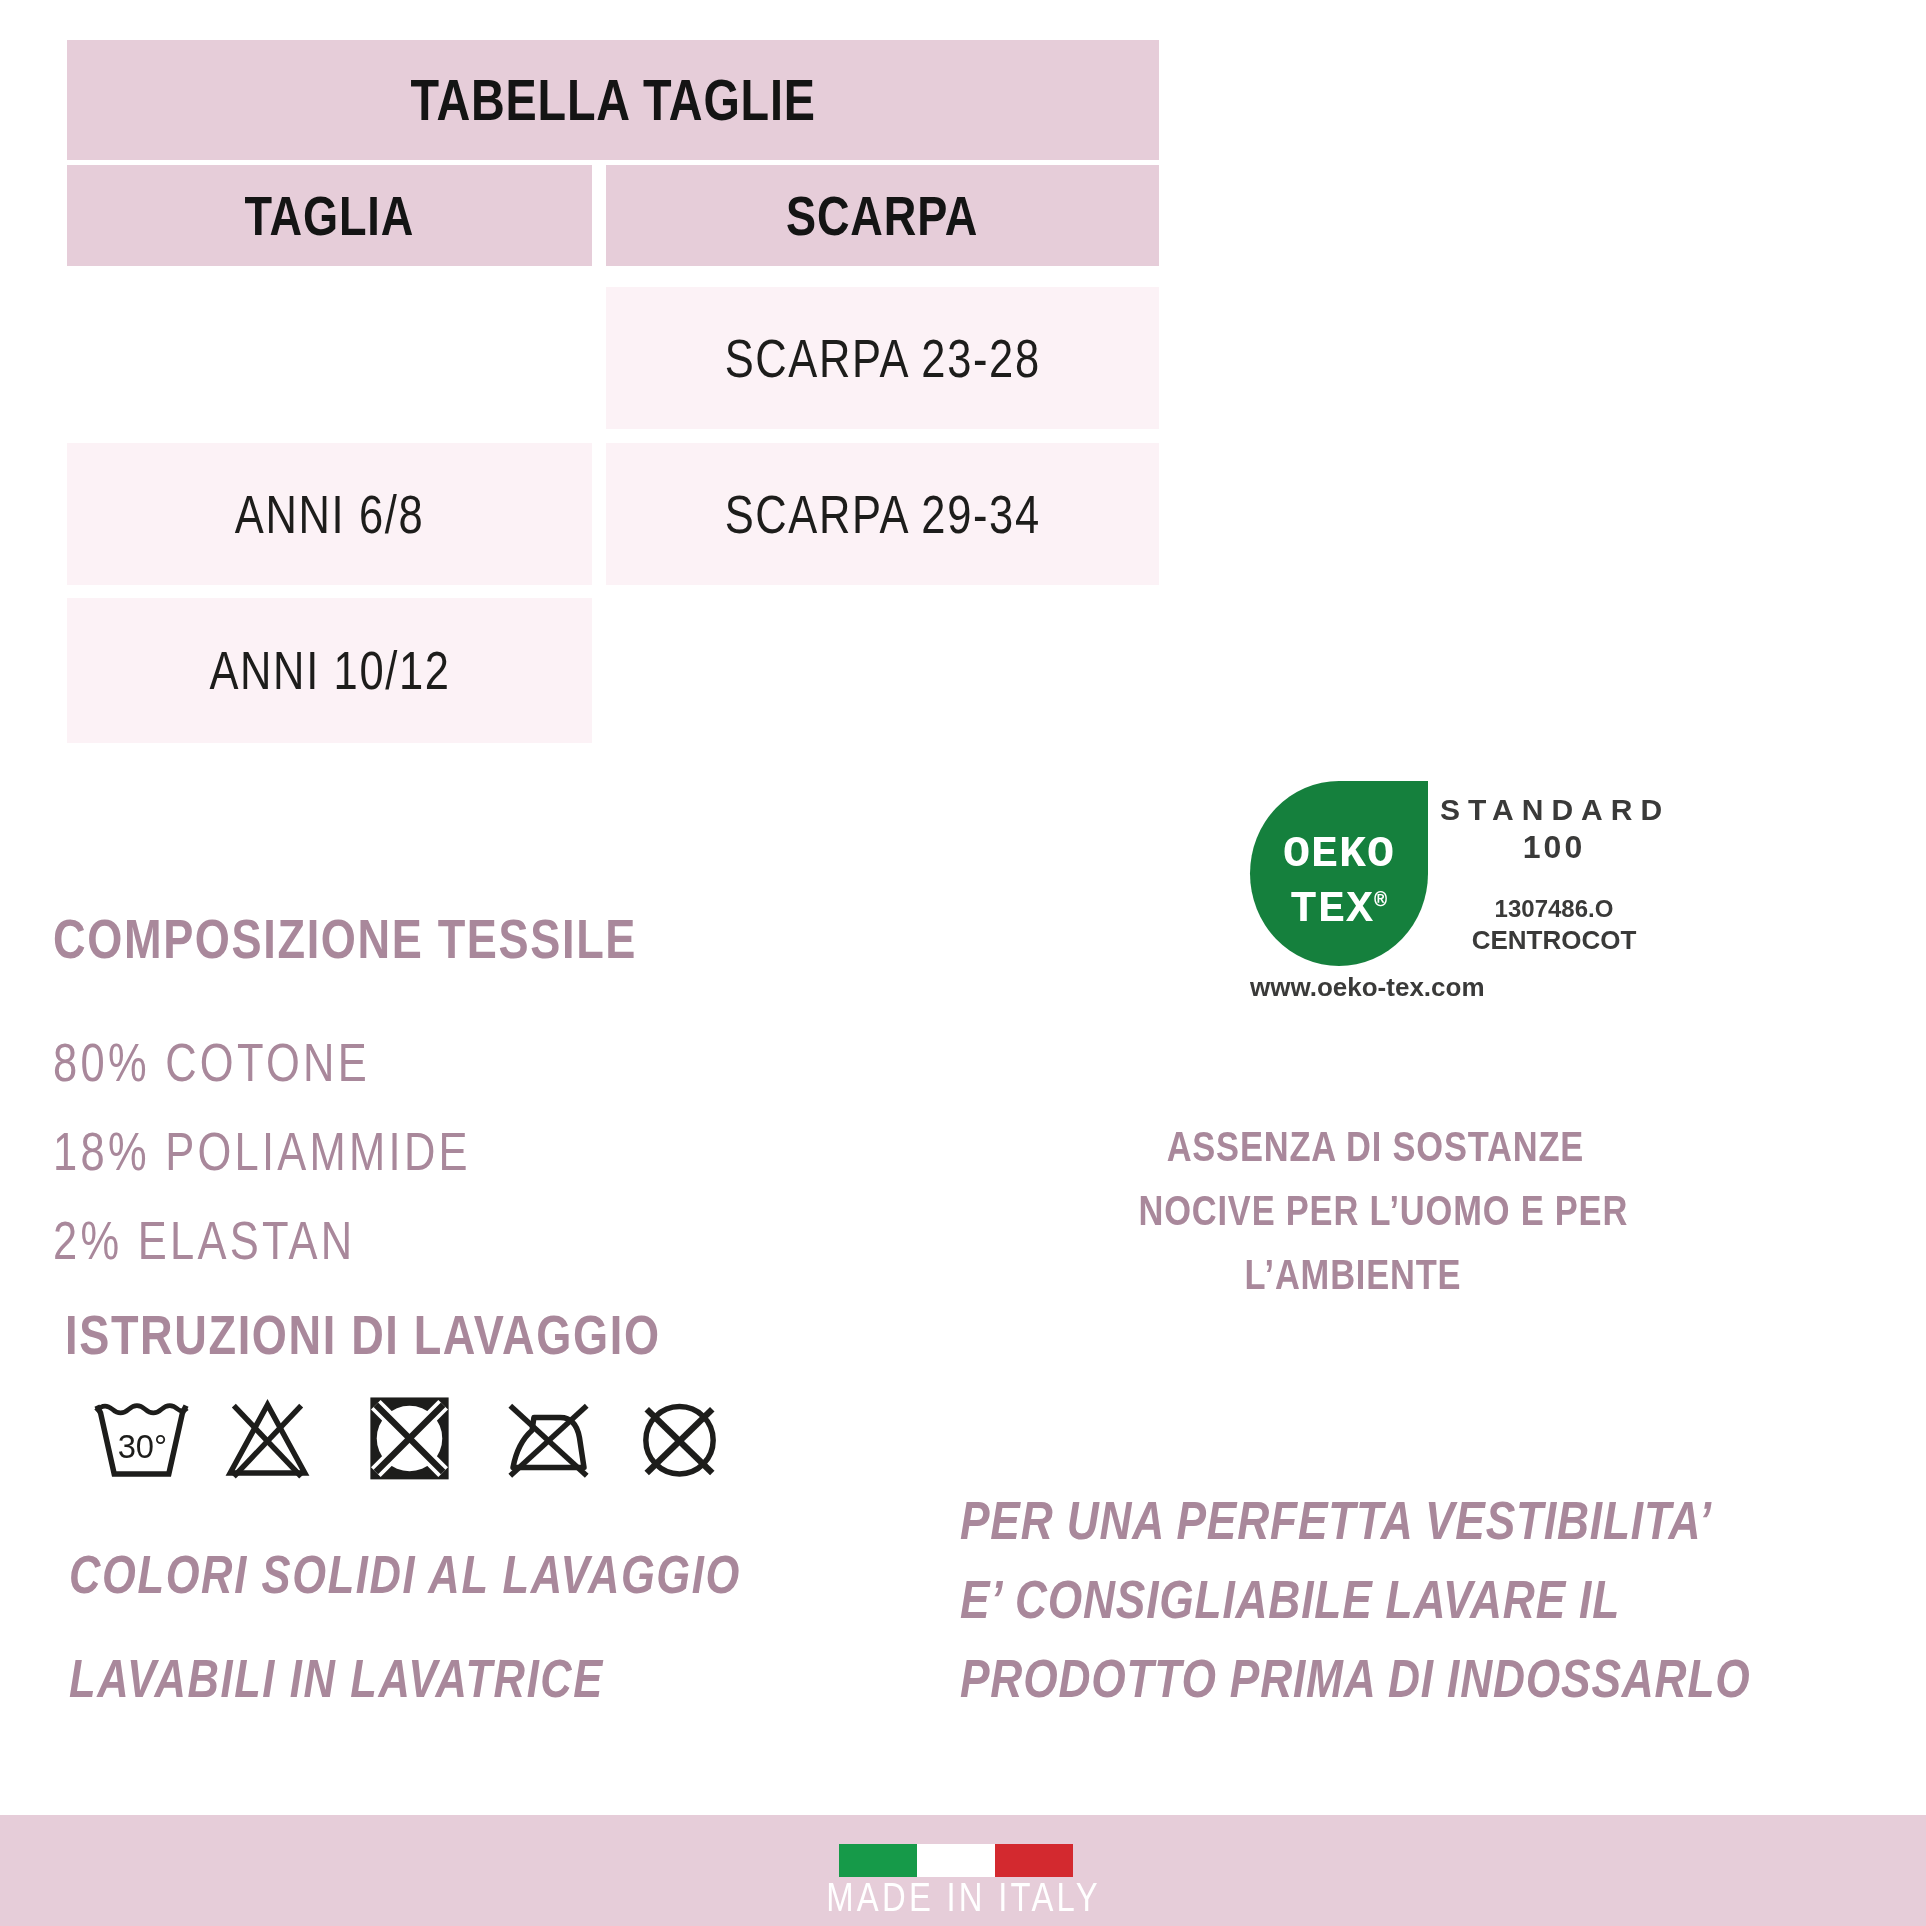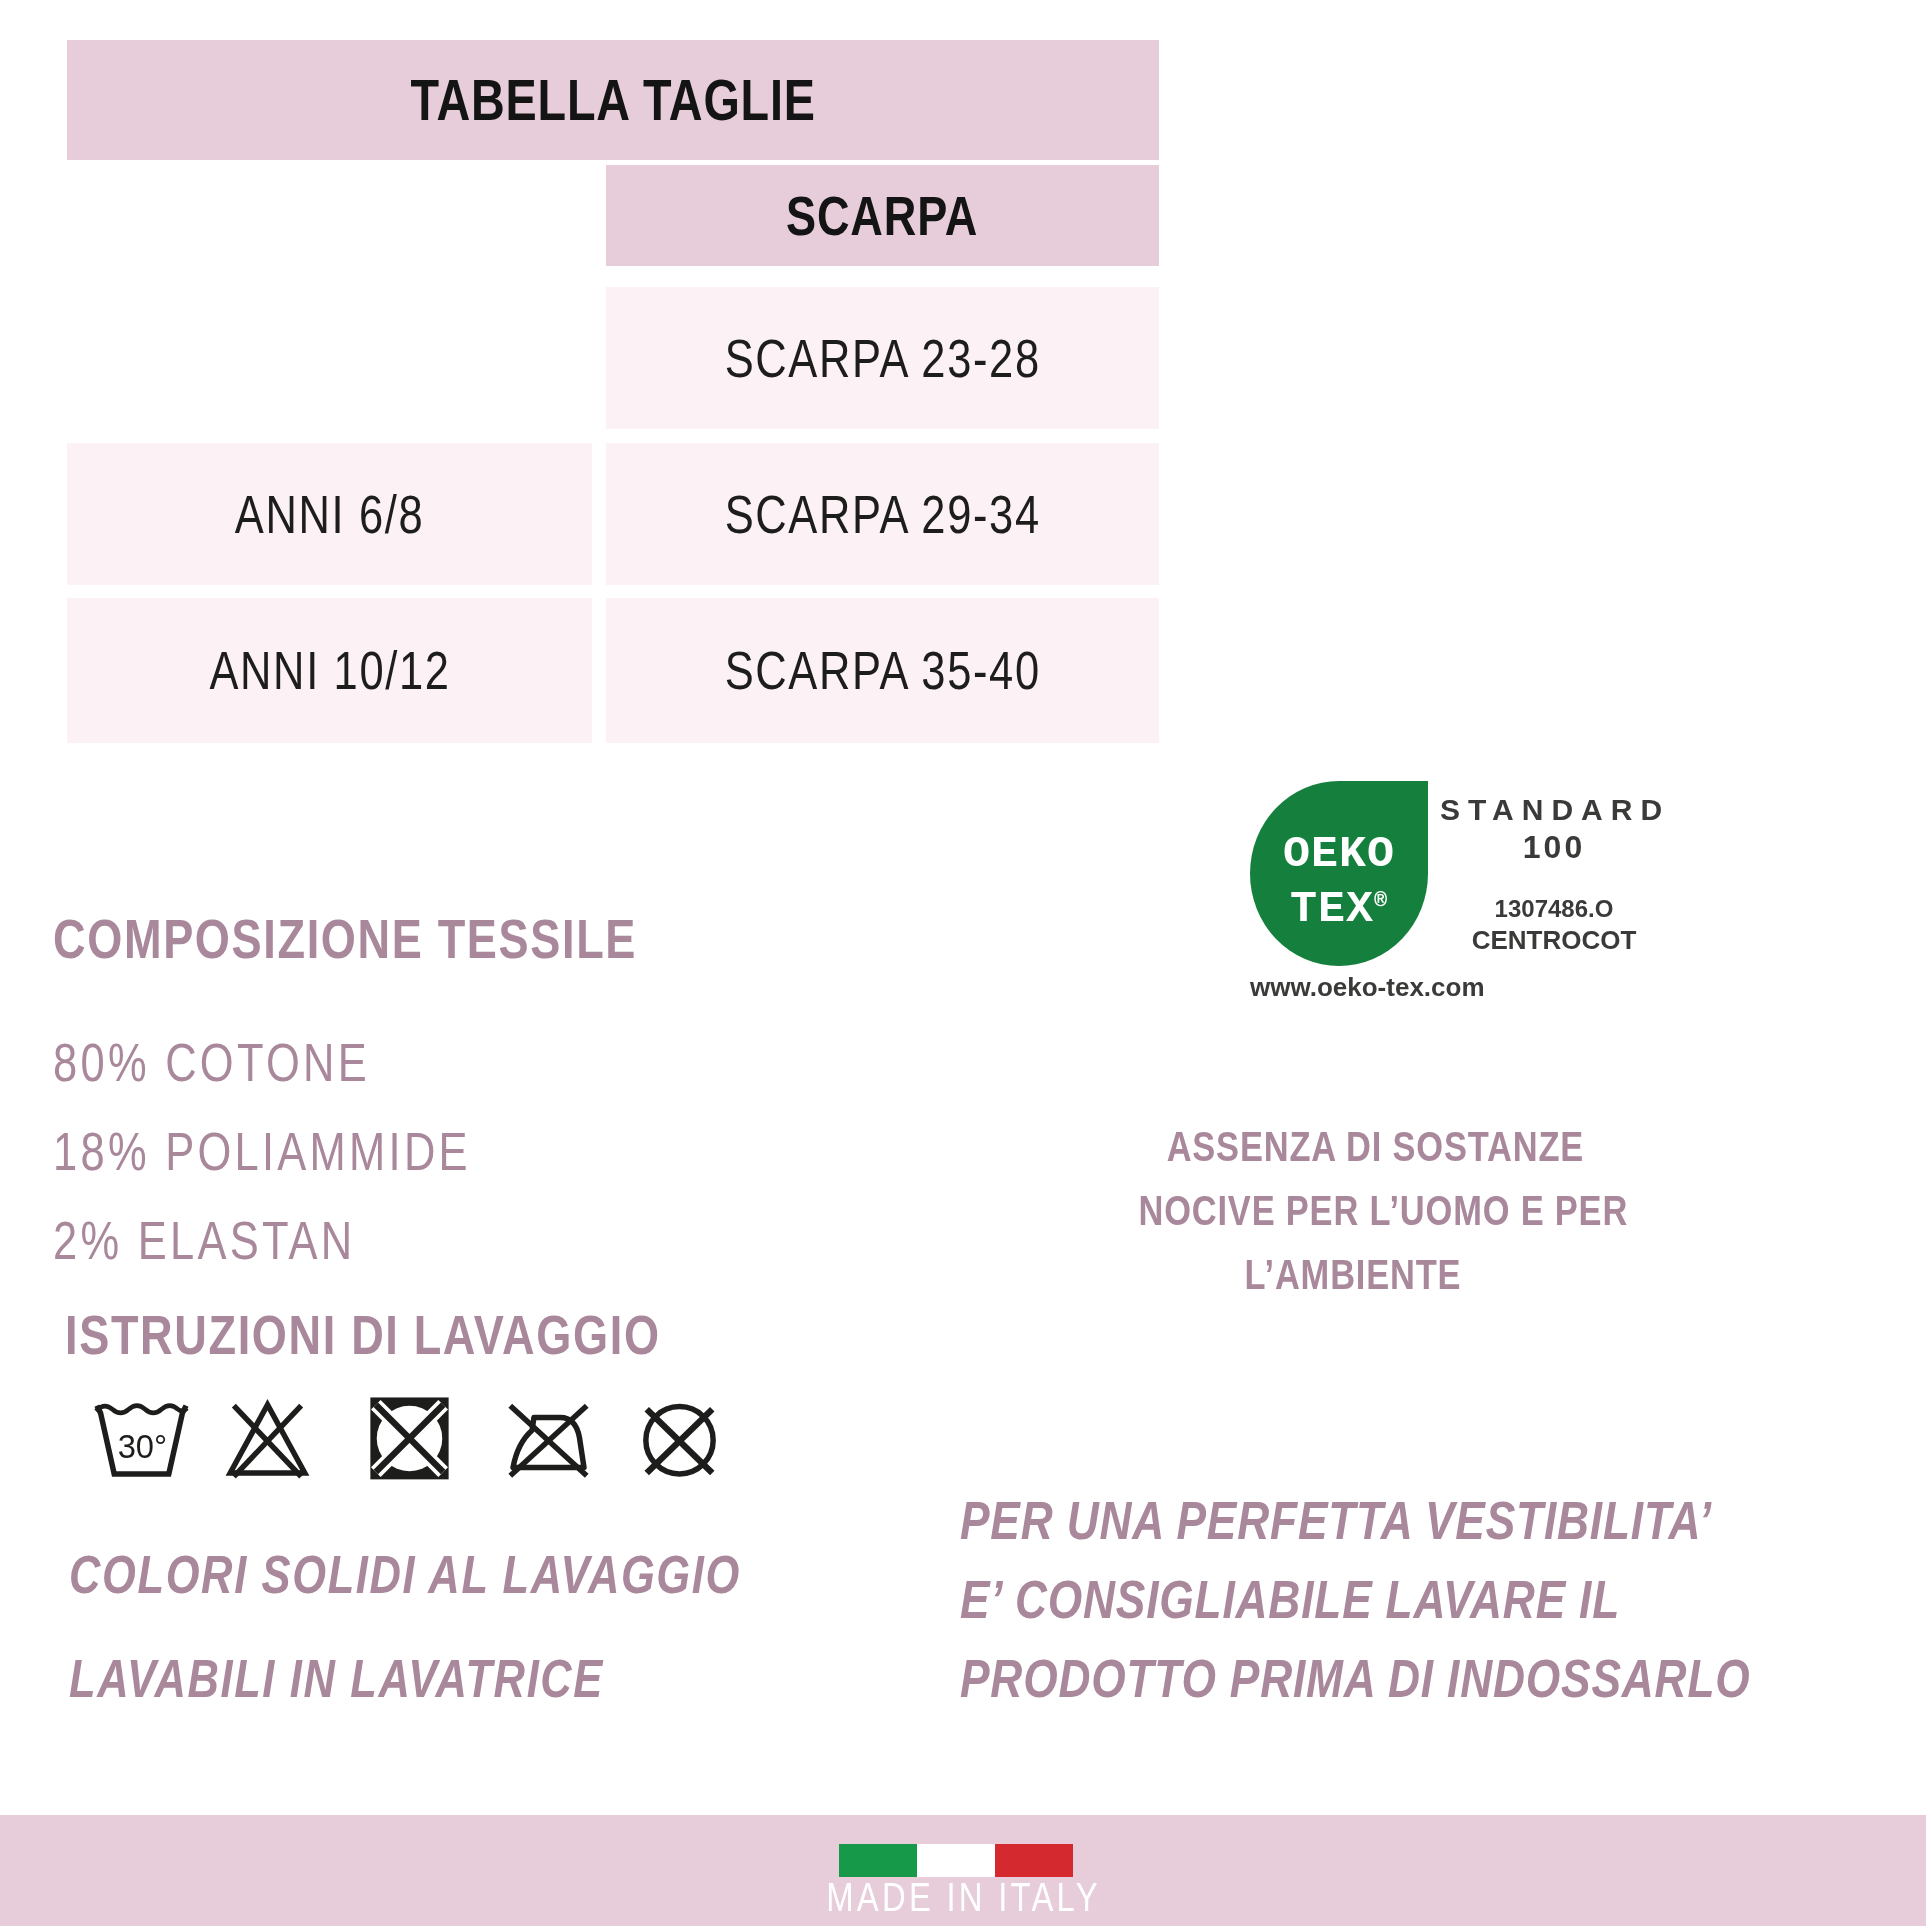--- a/index.html
+++ b/index.html
@@ -50,40 +50,40 @@
 </style>
 </head>
 <body>
 
 <div class="page">
 
   <div class="abs tbl-band" style="left:67px;top:40px;width:1092px;height:120px;">
     <span class="tbl-title"><span class="cond cond-c">TABELLA TAGLIE</span></span>
   </div>
 
+  <div class="abs tbl-band" style="left:67px;top:165px;width:525px;height:101px;">
+    <span class="tbl-head"><span class="cond cond-c">TAGLIA</span></span>
+  </div>
   <div class="abs tbl-band" style="left:606px;top:165px;width:553px;height:101px;">
     <span class="tbl-head"><span class="cond cond-c">SCARPA</span></span>
   </div>
 
   <div class="abs tbl-rowcell" style="left:606px;top:287px;width:553px;height:142px;">
     <span class="tbl-cell-text"><span class="cond cond-c">SCARPA 23-28</span></span>
   </div>
 
   <div class="abs tbl-rowcell" style="left:67px;top:443px;width:525px;height:142px;">
     <span class="tbl-cell-text"><span class="cond cond-c">ANNI 6/8</span></span>
   </div>
   <div class="abs tbl-rowcell" style="left:606px;top:443px;width:553px;height:142px;">
     <span class="tbl-cell-text"><span class="cond cond-c">SCARPA 29-34</span></span>
   </div>
 
   <div class="abs tbl-rowcell" style="left:67px;top:598px;width:525px;height:145px;">
     <span class="tbl-cell-text"><span class="cond cond-c">ANNI 10/12</span></span>
-  </div>
-  <div class="abs tbl-rowcell" style="left:606px;top:598px;width:553px;height:145px;">
-    <span class="tbl-cell-text"><span class="cond cond-c">SCARPA 35-40</span></span>
   </div>
 
   <div class="abs drop" style="left:1250px;top:781px;width:178px;height:185px;">
     <div class="drop-text">
       <span>OEKO</span><br>
       <span>TEX</span><sup>®</sup>
     </div>
   </div>
 
   <div class="abs oeko-col" style="left:1440px;top:792px;width:228px;">

